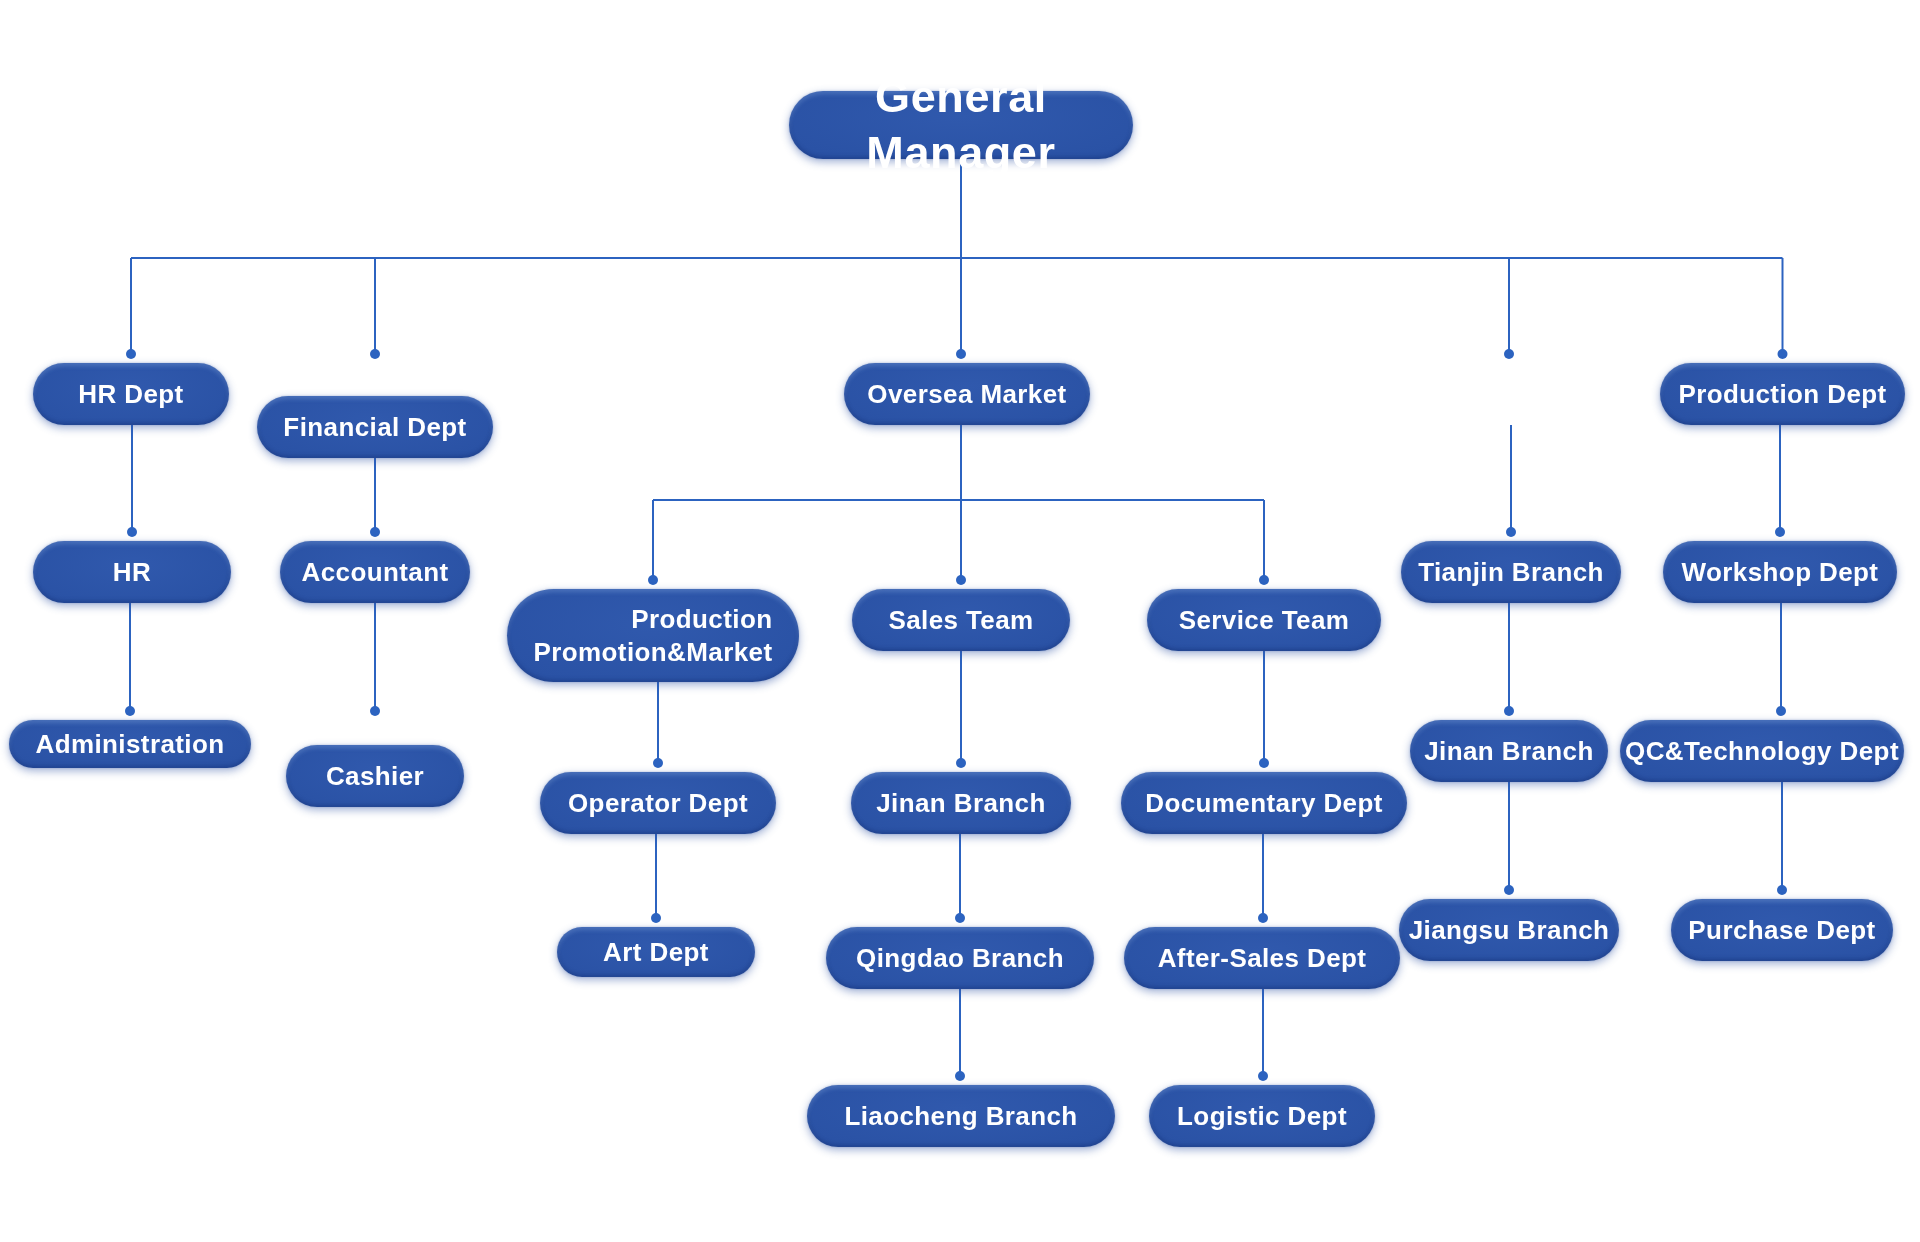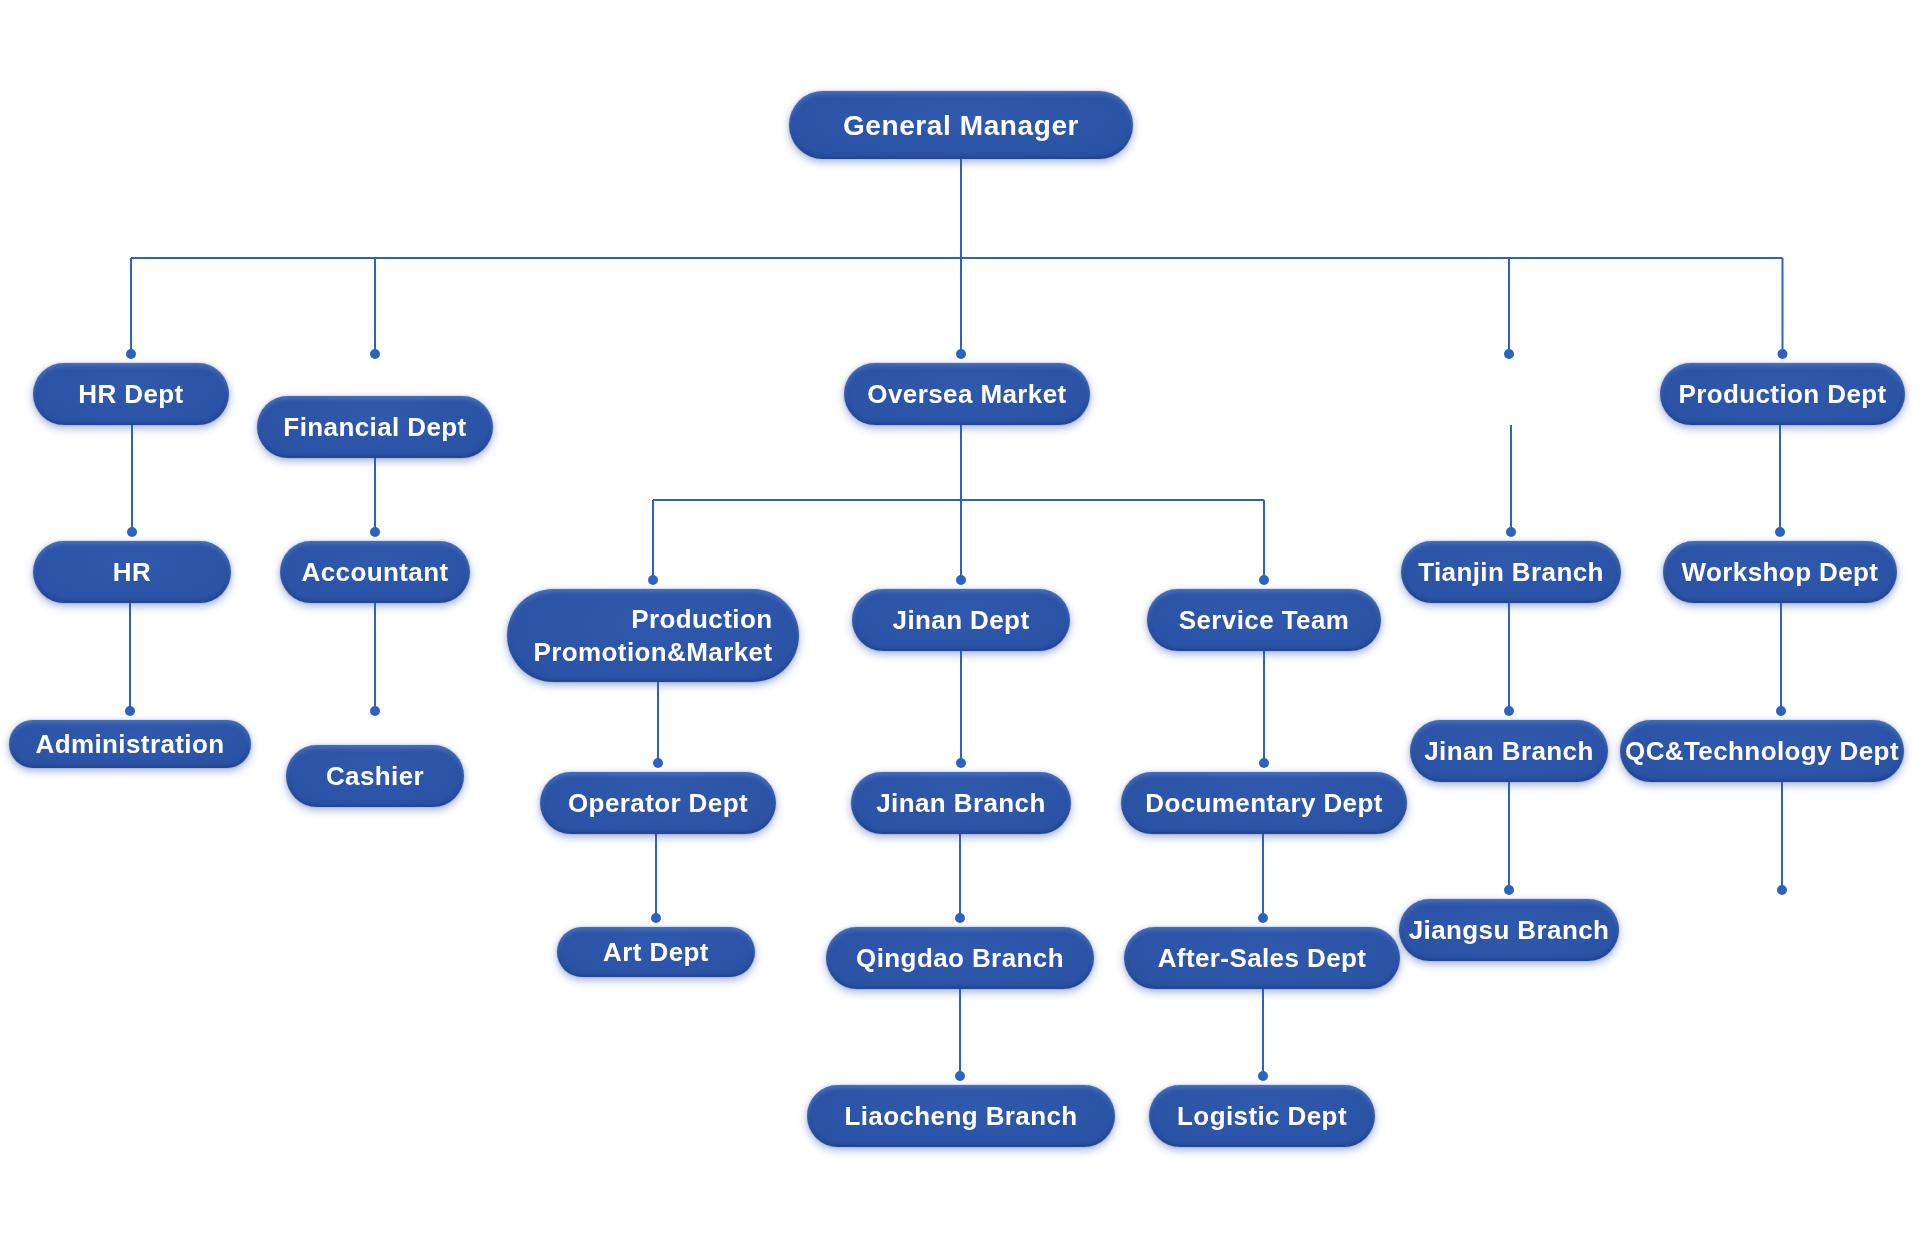--- a/index.html
+++ b/index.html
@@ -21,21 +21,21 @@
     line-height:1.25;
     text-align:center;
     white-space:pre-line;
     background:radial-gradient(ellipse 120% 150% at 50% 38%,
        #3059ad 0%, #2a52a5 48%, #254a9c 68%, #1d3e8f 92%, #1b3a88 100%);
     box-shadow:0 3px 9px rgba(47,82,162,.45),
                0 0 2px rgba(47,82,162,.35),
                inset 0 3px 4px rgba(150,185,240,.30),
                inset 0 -2px 4px rgba(10,30,90,.30);
   }
-  .node.root{font-size:28px;letter-spacing:.6px;}
+  .node.root{font-size:45px;letter-spacing:.6px;}
 </style>
 </head>
 <body>
 
 <div id="org-chart">
   <svg id="connectors" viewBox="0 0 1920 1242" xmlns="http://www.w3.org/2000/svg">
       <line x1="961" y1="159" x2="961" y2="258" stroke="#2c63c0" stroke-width="2"></line>
       <line x1="131" y1="258" x2="1782.5" y2="258" stroke="#2c63c0" stroke-width="2"></line>
       <line x1="131" y1="258" x2="131" y2="354" stroke="#2c63c0" stroke-width="2"></line>
       <circle cx="131" cy="354" r="5" fill="#2c63c0"></circle>
@@ -96,28 +96,29 @@
     <div class="node" style="left: 33px; top: 363px; width: 196px; height: 62px; border-radius: 31px;"><span>HR Dept</span></div>
     <div class="node" style="left: 257px; top: 363px; width: 236px; height: 62px; border-radius: 31px; margin-top: 33px;"><span>Financial Dept</span></div>
     <div class="node" style="left: 844px; top: 363px; width: 246px; height: 62px; border-radius: 31px;"><span>Oversea Market</span></div>
     <div class="node" style="left: 1660px; top: 363px; width: 245px; height: 62px; border-radius: 31px;"><span>Production Dept</span></div>
     <div class="node" style="left: 33px; top: 541px; width: 198px; height: 62px; border-radius: 31px;"><span>HR</span></div>
     <div class="node" style="left: 9px; top: 720px; width: 242px; height: 48px; border-radius: 31px;"><span>Administration</span></div>
     <div class="node" style="left: 280px; top: 541px; width: 190px; height: 62px; border-radius: 31px;"><span>Accountant</span></div>
     <div class="node" style="left: 286px; top: 720px; width: 178px; height: 62px; border-radius: 31px; margin-top: 25px;"><span>Cashier</span></div>
     <div class="node" style="left: 507px; top: 589px; width: 292px; height: 93px; border-radius: 46.5px; text-align: right;"><span>Production
 Promotion&amp;Market</span></div>
-    <div class="node" style="left: 852px; top: 589px; width: 218px; height: 62px; border-radius: 31px;"><span>Jinan Dept</span></div>
+    <div class="node" style="left: 852px; top: 589px; width: 218px; height: 62px; border-radius: 31px;"><span>Sales Team</span></div>
     <div class="node" style="left: 1147px; top: 589px; width: 234px; height: 62px; border-radius: 31px;"><span>Service Team</span></div>
     <div class="node" style="left: 540px; top: 772px; width: 236px; height: 62px; border-radius: 31px;"><span>Operator Dept</span></div>
     <div class="node" style="left: 557px; top: 927px; width: 198px; height: 50px; border-radius: 31px;"><span>Art Dept</span></div>
     <div class="node" style="left: 851px; top: 772px; width: 220px; height: 62px; border-radius: 31px;"><span>Jinan Branch</span></div>
     <div class="node" style="left: 826px; top: 927px; width: 268px; height: 62px; border-radius: 31px;"><span>Qingdao Branch</span></div>
     <div class="node" style="left: 807px; top: 1085px; width: 308px; height: 62px; border-radius: 31px;"><span>Liaocheng Branch</span></div>
     <div class="node" style="left: 1121px; top: 772px; width: 286px; height: 62px; border-radius: 31px;"><span>Documentary Dept</span></div>
     <div class="node" style="left: 1124px; top: 927px; width: 276px; height: 62px; border-radius: 31px;"><span>After-Sales Dept</span></div>
     <div class="node" style="left: 1149px; top: 1085px; width: 226px; height: 62px; border-radius: 31px;"><span>Logistic Dept</span></div>
     <div class="node" style="left: 1401px; top: 541px; width: 220px; height: 62px; border-radius: 31px;"><span>Tianjin Branch</span></div>
     <div class="node" style="left: 1410px; top: 720px; width: 198px; height: 62px; border-radius: 31px;"><span>Jinan Branch</span></div>
     <div class="node" style="left: 1399px; top: 899px; width: 220px; height: 62px; border-radius: 31px;"><span>Jiangsu Branch</span></div>
     <div class="node" style="left: 1663px; top: 541px; width: 234px; height: 62px; border-radius: 31px;"><span>Workshop Dept</span></div>
     <div class="node" style="left: 1620px; top: 720px; width: 284px; height: 62px; border-radius: 31px;"><span>QC&amp;Technology Dept</span></div>
+    <div class="node" style="left: 1671px; top: 899px; width: 222px; height: 62px; border-radius: 31px;"><span>Purchase Dept</span></div>
   </div>
 
 </body></html>

